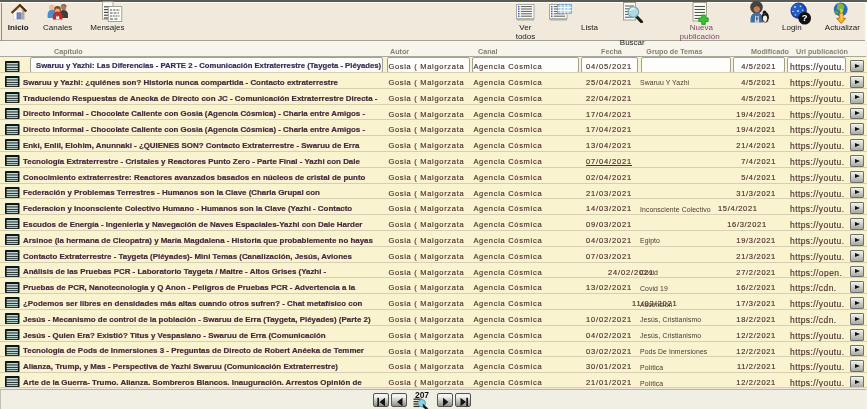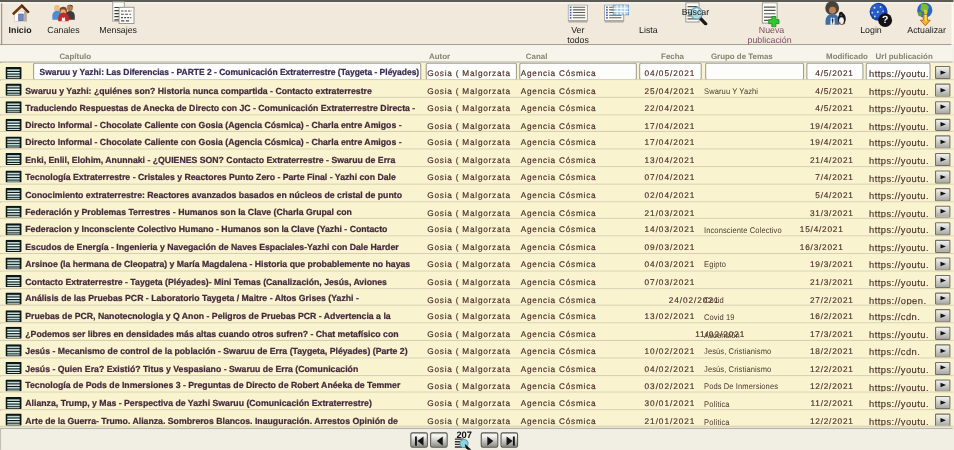--- a/index.html
+++ b/index.html
@@ -163,21 +163,21 @@
       <path d="M2.2,9.5 l2.6,-1.2 2,1.6 -1.2,2.6 -2.4,.2 z" fill="#5ba037"></path>
       <path d="M10.7,11.2 h-3.4 v5.2 h-2.6 l4.5,5 4.5,-5 h-2.6 z" fill="#f5b820" stroke="#c2661c" stroke-width="0.9"></path>
       <path d="M8.9,11.4 h1.6 v5.8 h-1.3 z" fill="#fadf7a"></path>
     </svg>
 <div class="lbl" style="left:7.8px;top:22.8px;font-weight:bold">Inicio</div>
 <div class="lbl" style="left:43px;top:22.8px;">Canales</div>
 <div class="lbl" style="left:90.3px;top:22.8px;">Mensajes</div>
 <div class="lbl" style="left:519.3px;top:23.3px;">Ver</div>
 <div class="lbl" style="left:515.7px;top:31.8px;">todos</div>
 <div class="lbl" style="left:581px;top:23.3px;">Lista</div>
-<div class="lbl" style="left:619.8px;top:7px;">Buscar</div>
+<div class="lbl" style="left:619.8px;top:38px;">Buscar</div>
 <div class="lbl" style="left:689.8px;top:23.3px;color:#7c4a66">Nueva</div>
 <div class="lbl" style="left:679.6px;top:31.8px;color:#7c4a66">publicación</div>
 <div class="lbl" style="left:782px;top:22.8px;text-align:right;">Login</div>
 <div class="lbl" style="left:824.8px;top:22.8px;">Actualizar</div>
 <div class="hdr" style="left:54px;">Capítulo</div>
 <div class="hdr" style="left:390px;">Autor</div>
 <div class="hdr" style="left:478px;">Canal</div>
 <div class="hdr" style="left:601px;">Fecha</div>
 <div class="hdr" style="left:646.3px;">Grupo de Temas</div>
 <div class="hdr" style="left:751px;">Modificado</div>
@@ -302,21 +302,21 @@
 <svg width="14.5" height="11" viewBox="0 0 14.5 11" style="position:absolute;left:5px;top:3.2px;">
         <rect x="0" y="0" width="14.5" height="11" rx="0.8" fill="#0c1717"></rect>
         <rect x="1.6" y="2" width="11.3" height="1.5" fill="#b7d8d2"></rect>
         <rect x="1.6" y="4.5" width="11.3" height="1.3" fill="#f1faf7"></rect>
         <rect x="1.6" y="6.8" width="11.3" height="1.5" fill="#b7d8d2"></rect>
         <rect x="1.6" y="9.2" width="11.3" height="0.9" fill="#ddeeea"></rect>
       </svg>
       <div class="cap">Tecnología Extraterrestre - Cristales y Reactores Punto Zero - Parte Final - Yazhi con Dale</div>
       <div class="dat" style="left:388.4px;">Gosia ( Malgorzata</div>
       <div class="dat" style="left:473.4px;">Agencia Cósmica</div>
-      <div class="dat" style="left:586px;letter-spacing:0.85px;">07/04/2021</div>
+      <div class="dat" style="left:586px;letter-spacing:0.85px;text-decoration:underline;">07/04/2021</div>
       <div class="dat" style="left:718px;width:58px;text-align:right;">7/4/2021</div>
       <div class="url">https://youtu.</div>
       <div class="gobtn">
         <i></i>
       </div>
     </div>
 <div class="row" style="top:167.8px;height:15.8px;">
 <svg width="14.5" height="11" viewBox="0 0 14.5 11" style="position:absolute;left:5px;top:3.2px;">
         <rect x="0" y="0" width="14.5" height="11" rx="0.8" fill="#0c1717"></rect>
         <rect x="1.6" y="2" width="11.3" height="1.5" fill="#b7d8d2"></rect>
@@ -358,21 +358,21 @@
         <rect x="1.6" y="2" width="11.3" height="1.5" fill="#b7d8d2"></rect>
         <rect x="1.6" y="4.5" width="11.3" height="1.3" fill="#f1faf7"></rect>
         <rect x="1.6" y="6.8" width="11.3" height="1.5" fill="#b7d8d2"></rect>
         <rect x="1.6" y="9.2" width="11.3" height="0.9" fill="#ddeeea"></rect>
       </svg>
       <div class="cap">Federacion y Inconsciente Colectivo Humano - Humanos son la Clave (Yazhi - Contacto</div>
       <div class="dat" style="left:388.4px;">Gosia ( Malgorzata</div>
       <div class="dat" style="left:473.4px;">Agencia Cósmica</div>
       <div class="dat" style="left:586px;letter-spacing:0.85px;">14/03/2021</div>
       <div class="grp">Inconsciente Colectivo</div>
-      <div class="dat" style="left:718px;width:58px;text-align:center;">15/4/2021</div>
+      <div class="dat" style="left:718px;width:58px;text-align:left;">15/4/2021</div>
       <div class="url">https://youtu.</div>
       <div class="gobtn">
         <i></i>
       </div>
     </div>
 <div class="row" style="top:215.20000000000002px;height:15.8px;">
 <svg width="14.5" height="11" viewBox="0 0 14.5 11" style="position:absolute;left:5px;top:3.2px;">
         <rect x="0" y="0" width="14.5" height="11" rx="0.8" fill="#0c1717"></rect>
         <rect x="1.6" y="2" width="11.3" height="1.5" fill="#b7d8d2"></rect>
         <rect x="1.6" y="4.5" width="11.3" height="1.3" fill="#f1faf7"></rect>

